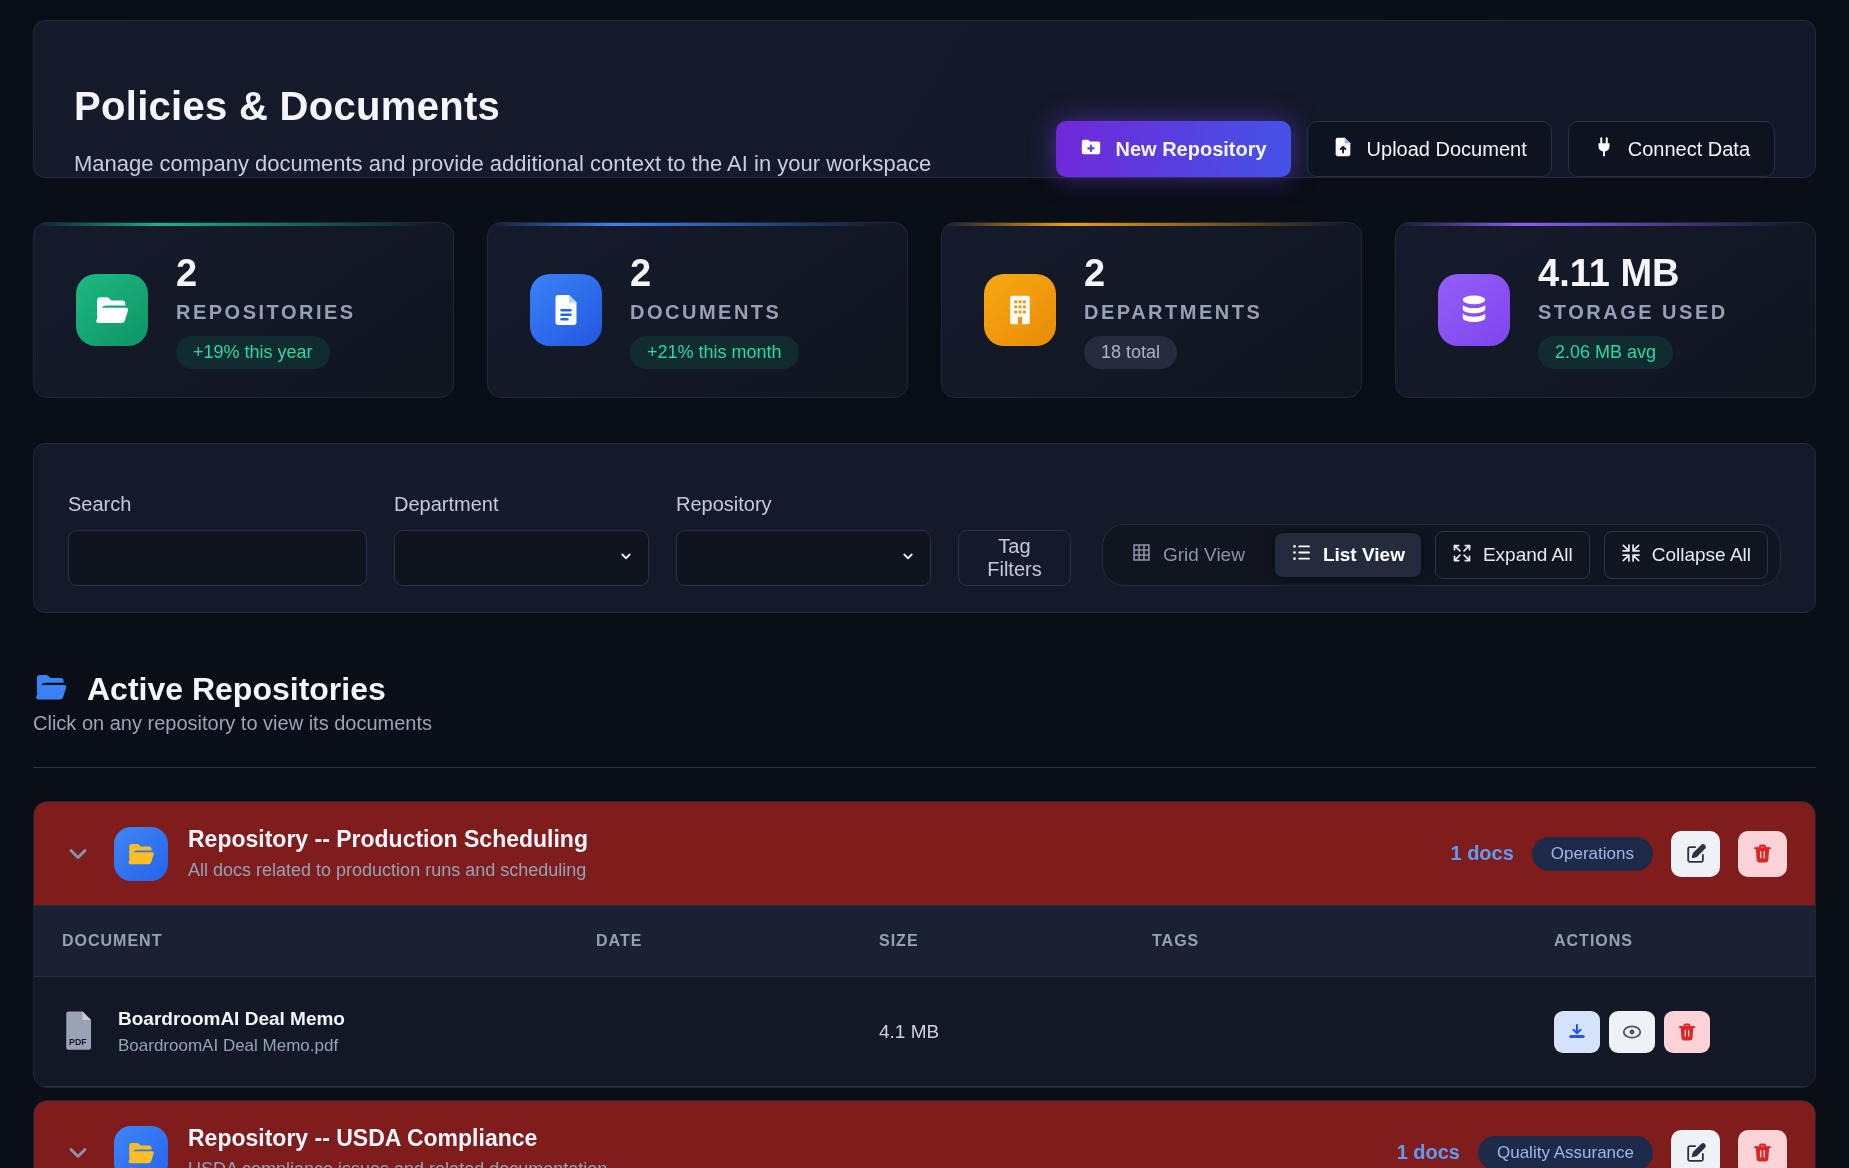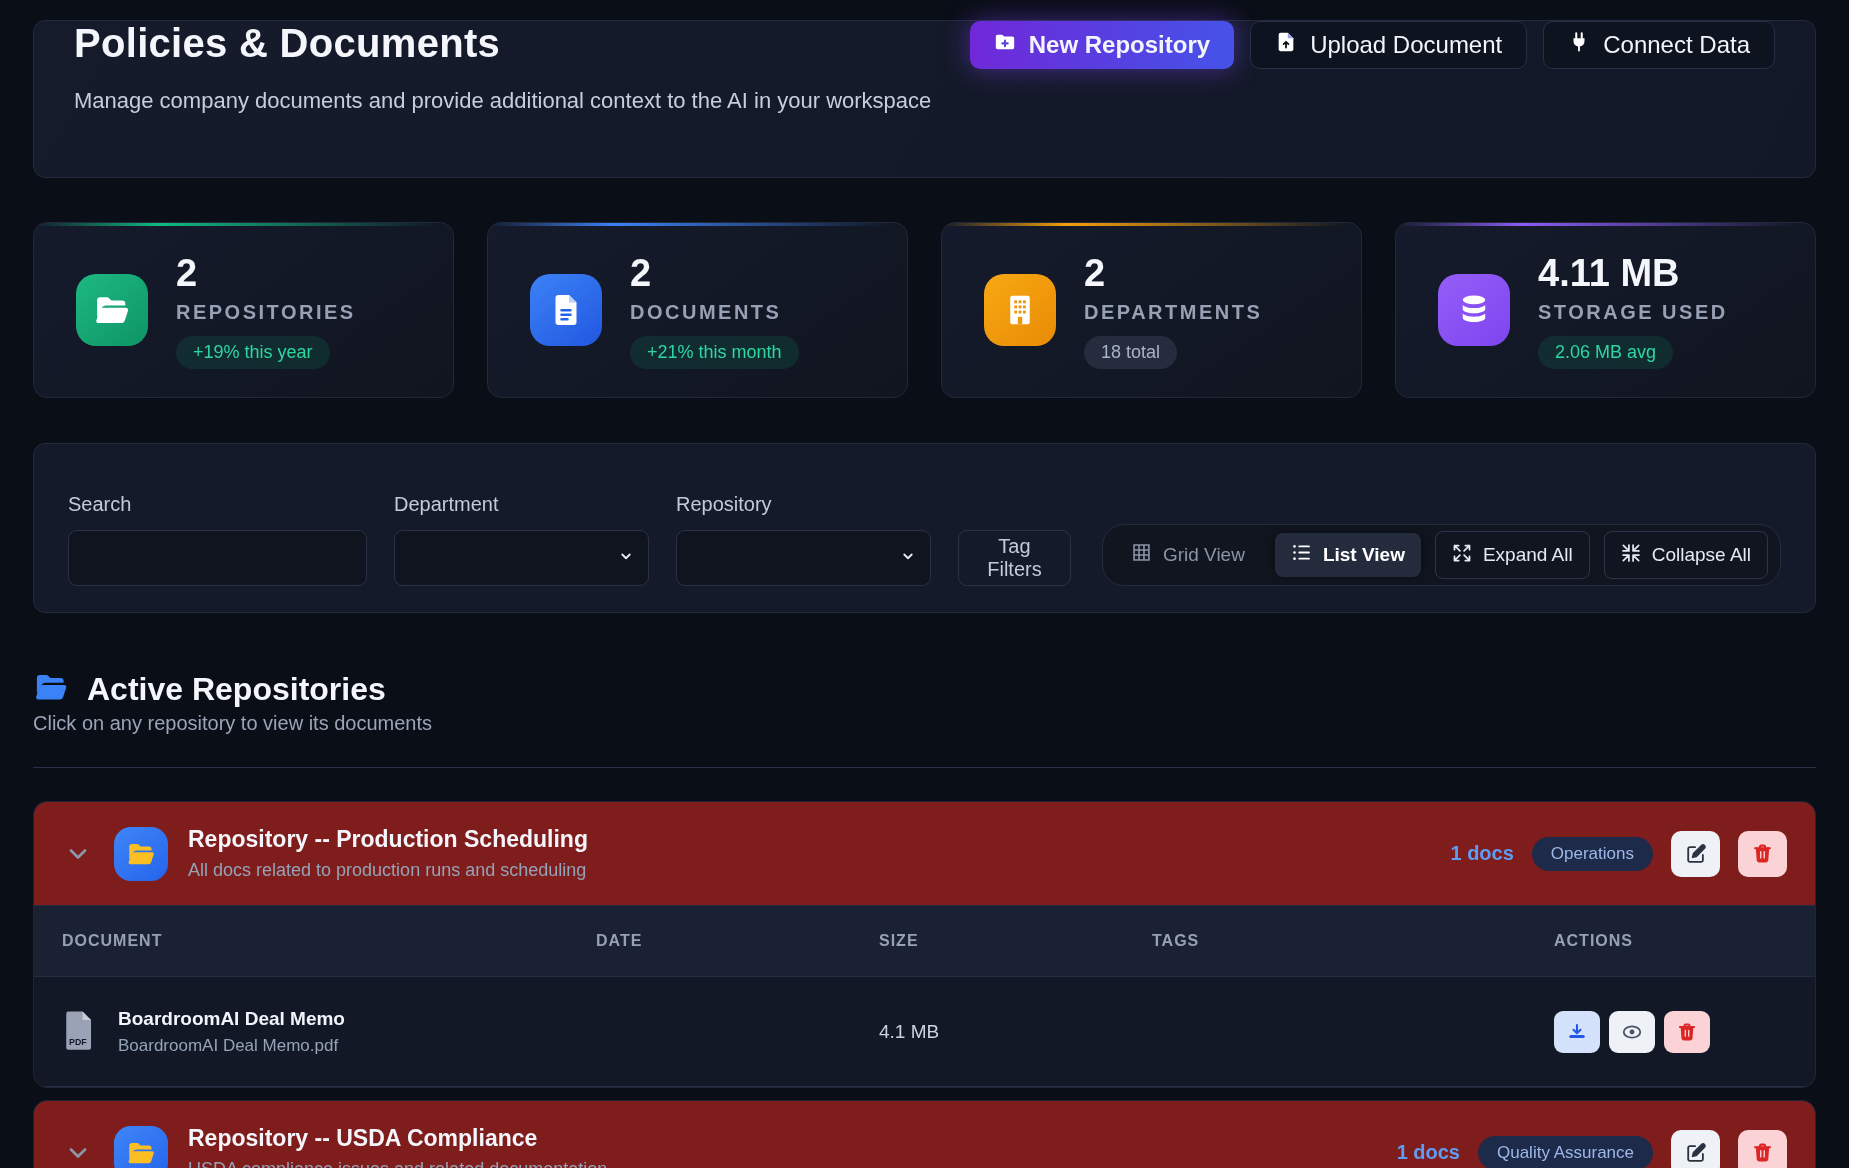--- a/index.html
+++ b/index.html
@@ -11,31 +11,31 @@
   }
   .wrap { padding:20px 33px 0; }
 
   
   .header-card {
     background:linear-gradient(120deg,#161b2b,#131828);
     border:1px solid #222a3d;
     border-radius:12px;
     height:158px;
     padding:0 40px;
-    display:flex; align-items:flex-start; justify-content:space-between;
+    display:flex; align-items:flex-end; justify-content:space-between;
     margin-bottom:44px;
   }
   .page-title { font-size:40px; font-weight:bold; letter-spacing:.3px; color:#f4f6fb; }
   .page-subtitle { font-size:22px; color:#c6cedd; margin-top:22px; }
   .header-actions { display:flex; gap:16px; }
   .btn {
-    height:48px; border-radius:10px; padding:0 24px;
+    height:56px; border-radius:10px; padding:0 24px;
     display:inline-flex; align-items:center; gap:13px;
     font-family:"Liberation Sans", sans-serif;
-    font-size:24px; color:#f3f5fa; cursor:pointer; white-space:nowrap;
+    font-size:20px; color:#f3f5fa; cursor:pointer; white-space:nowrap;
   }
   .btn svg { flex:0 0 auto; }
   .btn-primary {
     border:none;
     background:linear-gradient(95deg,#7128d8 0%,#5640e2 55%,#4553e8 100%);
     box-shadow:0 0 26px rgba(109,64,226,.55);
     font-weight:bold;
   }
   .btn-dark { background:#0e1320; border:1px solid #283048; }
 

